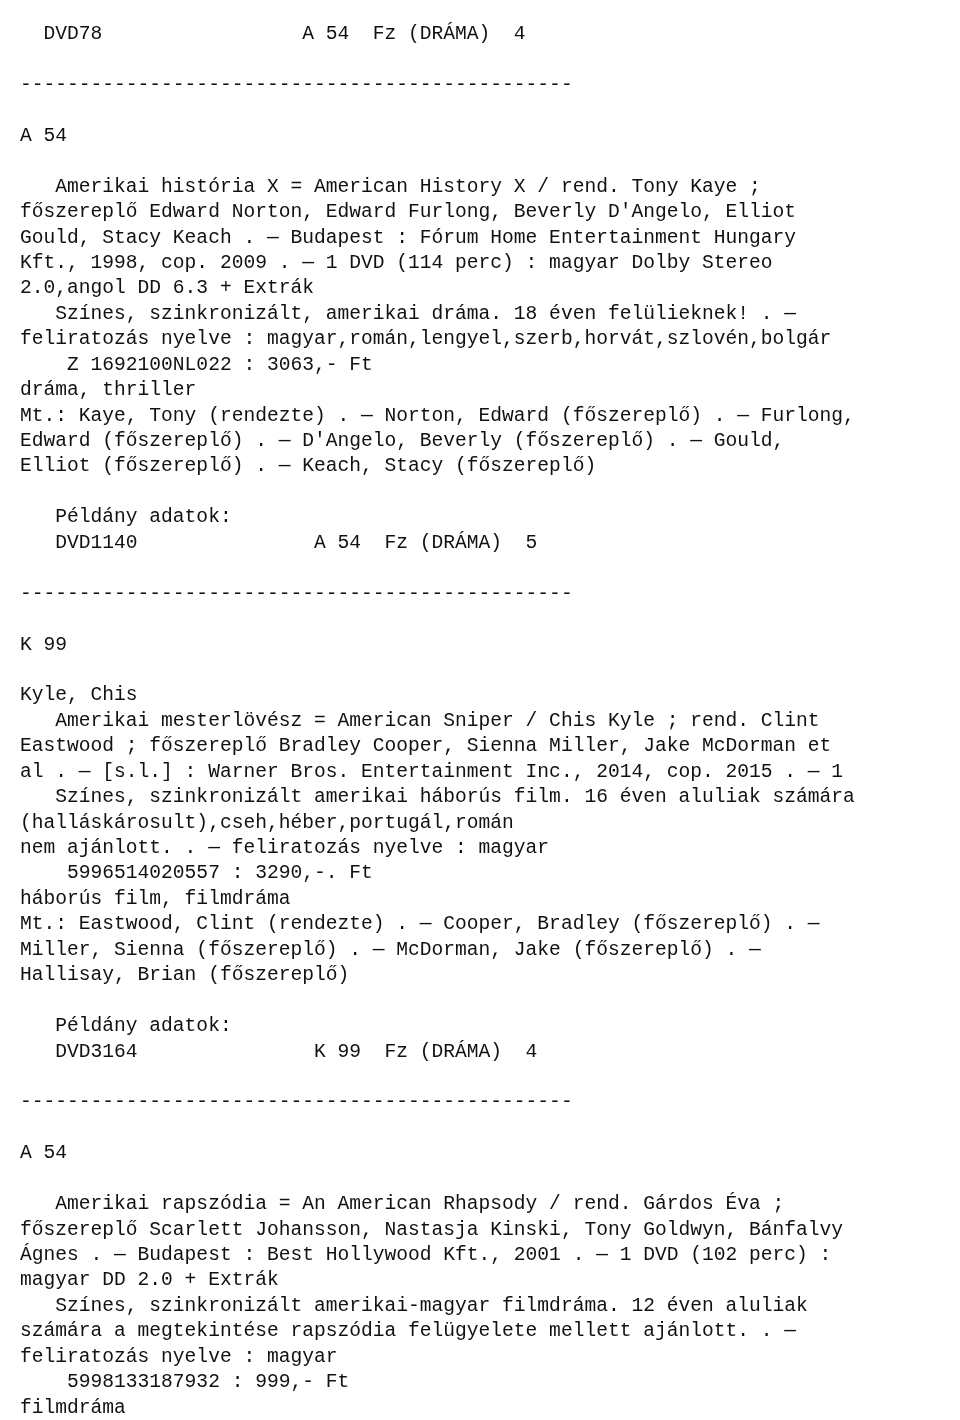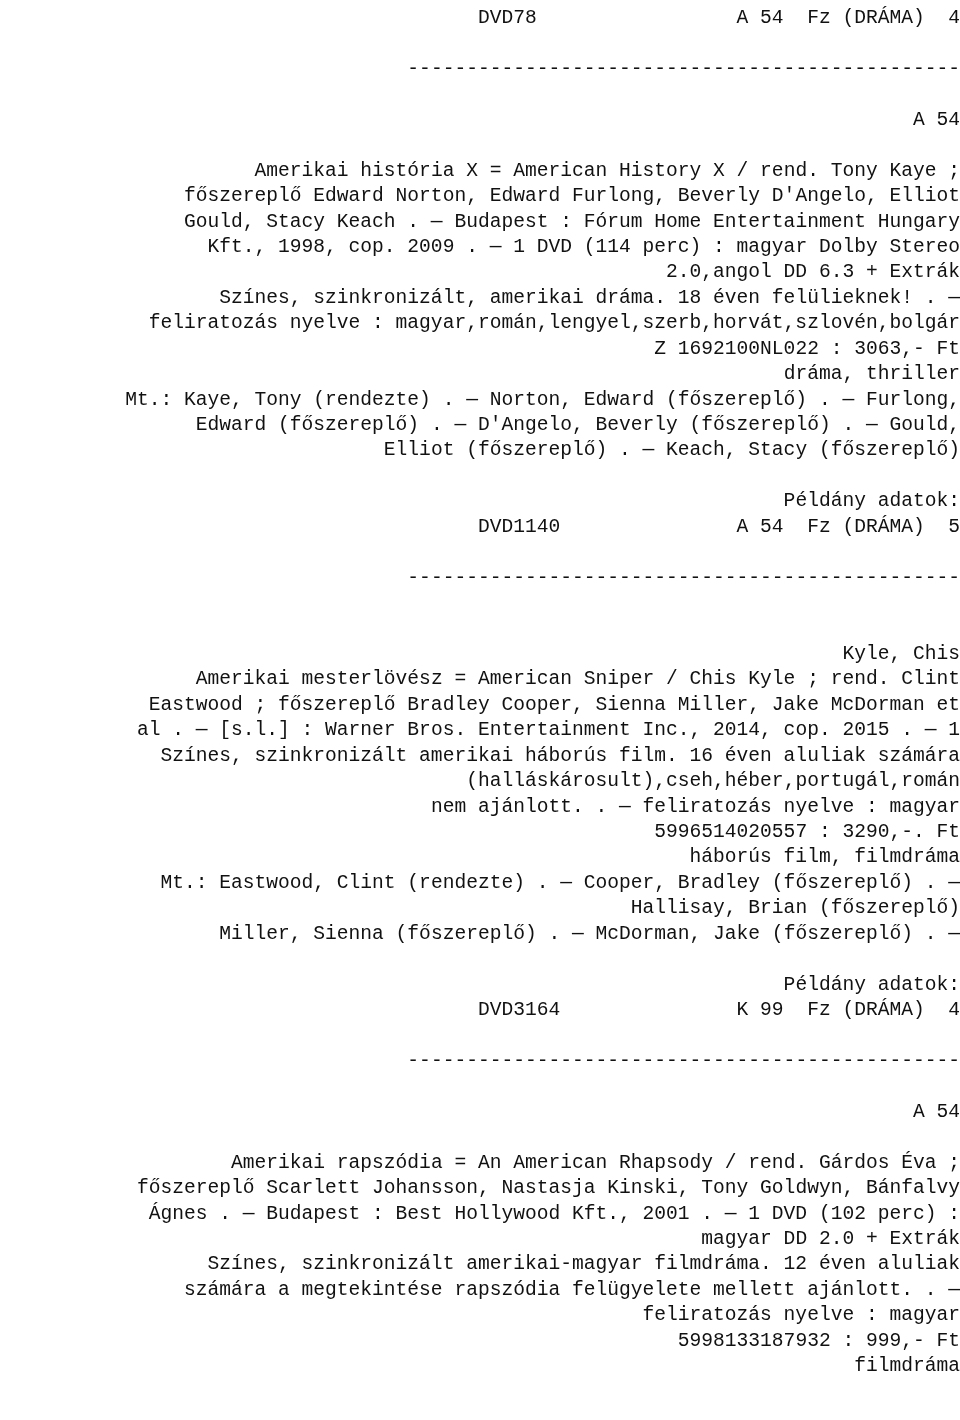--- a/index.html
+++ b/index.html
@@ -10,23 +10,22 @@
   body {
     width: 960px;
     height: 1420px;
     overflow: hidden;
     font-family: "Liberation Mono", "DejaVu Sans Mono", monospace;
   }
   #catalog {
     position: relative;
     width: 960px;
     height: 1004px;
-    padding: 0;
+    padding: 16px;
     box-sizing: border-box;
-    text-align: right;
   }
   .line {
     display: block;
     white-space: pre;
     font-family: "Liberation Mono", "DejaVu Sans Mono", monospace;
     font-size: 19.6px;
     line-height: 25.45px;
     letter-spacing: 0px;
     color: #111111;
     height: 25.45px;
@@ -77,33 +76,34 @@
       <div class="line">dráma, thriller</div>
       <div class="line">Mt.: Kaye, Tony (rendezte) . — Norton, Edward (főszereplő) . — Furlong,</div>
       <div class="line">Edward (főszereplő) . — D'Angelo, Beverly (főszereplő) . — Gould,</div>
       <div class="line">Elliot (főszereplő) . — Keach, Stacy (főszereplő)</div>
       <div class="blank"> </div>
       <div class="line">   Példány adatok:</div>
       <div class="line">   DVD1140               A 54  Fz (DRÁMA)  5</div>
       <div class="blank"> </div>
       <div class="rule">-----------------------------------------------</div>
       <div class="blank"> </div>
+      <div class="line">K 99</div>
       <div class="blank"> </div>
       <div class="line">Kyle, Chis</div>
       <div class="line">   Amerikai mesterlövész = American Sniper / Chis Kyle ; rend. Clint</div>
       <div class="line">Eastwood ; főszereplő Bradley Cooper, Sienna Miller, Jake McDorman et</div>
       <div class="line">al . — [s.l.] : Warner Bros. Entertainment Inc., 2014, cop. 2015 . — 1</div>
       <div class="line">   Színes, szinkronizált amerikai háborús film. 16 éven aluliak számára</div>
       <div class="line">(halláskárosult),cseh,héber,portugál,román</div>
       <div class="line">nem ajánlott. . — feliratozás nyelve : magyar</div>
       <div class="line">    5996514020557 : 3290,-. Ft</div>
       <div class="line">háborús film, filmdráma</div>
       <div class="line">Mt.: Eastwood, Clint (rendezte) . — Cooper, Bradley (főszereplő) . —</div>
+      <div class="line">Miller, Sienna (főszereplő) . — McDorman, Jake (főszereplő) . —</div>
       <div class="line">Hallisay, Brian (főszereplő)</div>
-      <div class="line">Miller, Sienna (főszereplő) . — McDorman, Jake (főszereplő) . —</div>
       <div class="blank"> </div>
       <div class="line">   Példány adatok:</div>
       <div class="line">   DVD3164               K 99  Fz (DRÁMA)  4</div>
       <div class="blank"> </div>
       <div class="rule">-----------------------------------------------</div>
       <div class="blank"> </div>
       <div class="line">A 54</div>
       <div class="blank"> </div>
       <div class="line">   Amerikai rapszódia = An American Rhapsody / rend. Gárdos Éva ;</div>
       <div class="line">főszereplő Scarlett Johansson, Nastasja Kinski, Tony Goldwyn, Bánfalvy</div>

